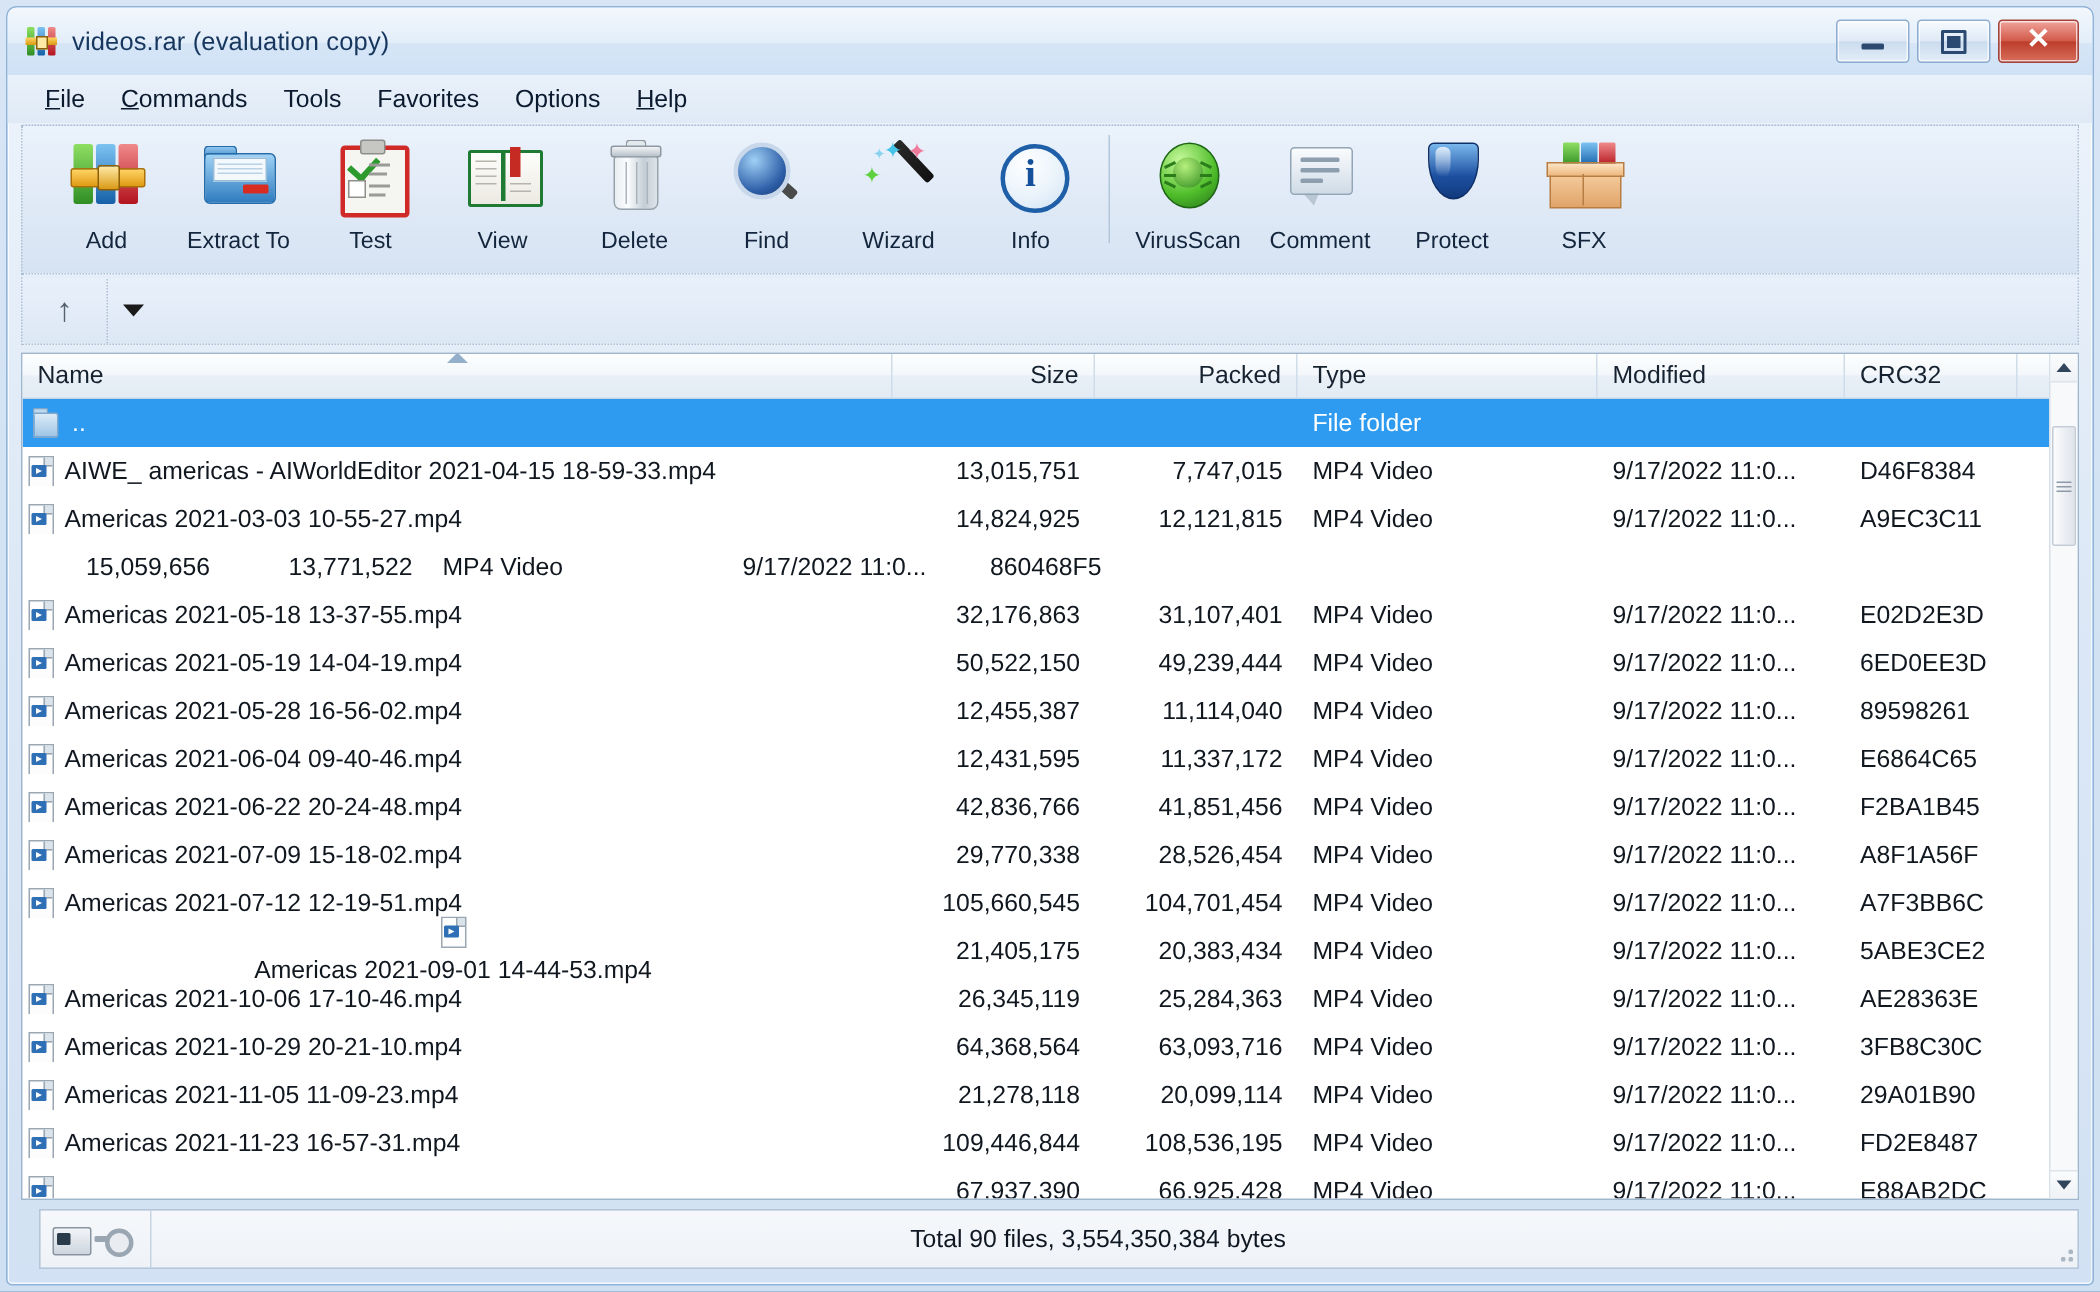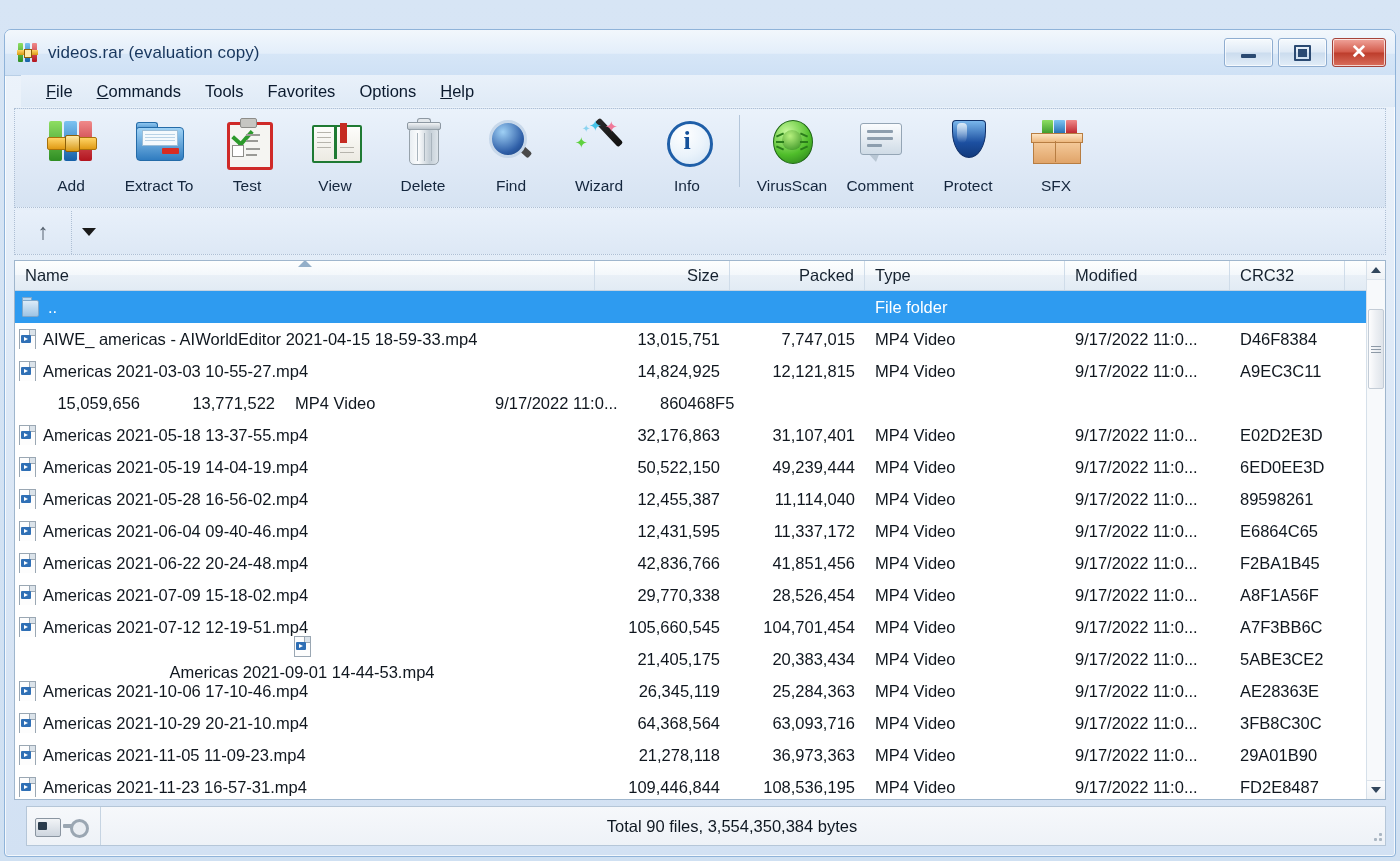--- a/index.html
+++ b/index.html
@@ -18,21 +18,20 @@
   
   .winframe {
     position: absolute;
     left: 4px; top: 4px; right: 4px; bottom: 4px;
     border: 1px solid #8fb3d9;
     border-radius: 7px 7px 4px 4px;
     background: linear-gradient(180deg,#eef4fb 0%, #dce8f6 46%, #d2e1f3 100%);
     box-shadow: inset 0 0 0 1px rgba(255,255,255,.75);
     box-sizing: border-box;
     overflow: hidden;
-    margin-top: 25px;
   }
 
   
   .titlebar {
     position: absolute; left: 0; top: 0; right: 0; height: 45px;
     background: linear-gradient(180deg,#f2f7fc 0%, #e3eefa 52%, #d6e6f7 53%, #cfe1f5 100%);
     border-bottom: 1px solid #b9cfe6;
     display: flex; align-items: center;
   }
   .title-icon {
@@ -62,21 +61,21 @@
   .glyph-min { width: 15px; height: 4px; background: #2b4a72; border-radius: 1px; margin-top: 7px;}
   .glyph-max {
     width: 13px; height: 12px; border: 2px solid #2b4a72; border-radius: 1px;
     position: relative;
   }
   .glyph-max::after{content:"";position:absolute;left:2px;top:2px;right:2px;bottom:2px;background:#2b4a72;}
   .glyph-close { color:#fff; font-size:19px; font-weight:bold; line-height:1; margin-top:-2px;}
 
   
   .menubar {
-    position: absolute; left: 16px; top: 45px; right: 0; height: 32px;
+    position: absolute; left: 0; top: 45px; right: 0; height: 32px;
     display: flex; align-items: center; padding-left: 14px;
     background: linear-gradient(180deg,#e9f1fa 0%, #dfeaf6 100%);
   }
   .menuitem {
     font-size: 16.5px; color: #0b1a2e; padding: 3px 11px; margin-right: 2px;
     border-radius: 3px; white-space: nowrap;
   }
   .menuitem u { text-decoration: underline; }
 
   
@@ -731,21 +730,21 @@
           <div class="row">
             <div class="cell name" style="width: 580px;">
               <span class="fileico">
                 <i class="pg"></i>
                 <i class="fold"></i>
                 <i class="mv"></i>
               </span>
               <span>Americas 2021-11-05 11-09-23.mp4</span>
             </div>
             <div class="cell r" style="width: 135px;">21,278,118</div>
-            <div class="cell r" style="width: 135px;">36,973,363</div>
+            <div class="cell r" style="width: 135px;">20,099,114</div>
             <div class="cell" style="width: 200px;">MP4 Video</div>
             <div class="cell" style="width: 165px;">9/17/2022 11:0...</div>
             <div class="cell" style="width: 115px;">29A01B90</div>
             <div class="cell" style="flex: 1 1 0%;"></div>
           </div>
           <div class="row">
             <div class="cell name" style="width: 580px;">
               <span class="fileico">
                 <i class="pg"></i>
                 <i class="fold"></i>

